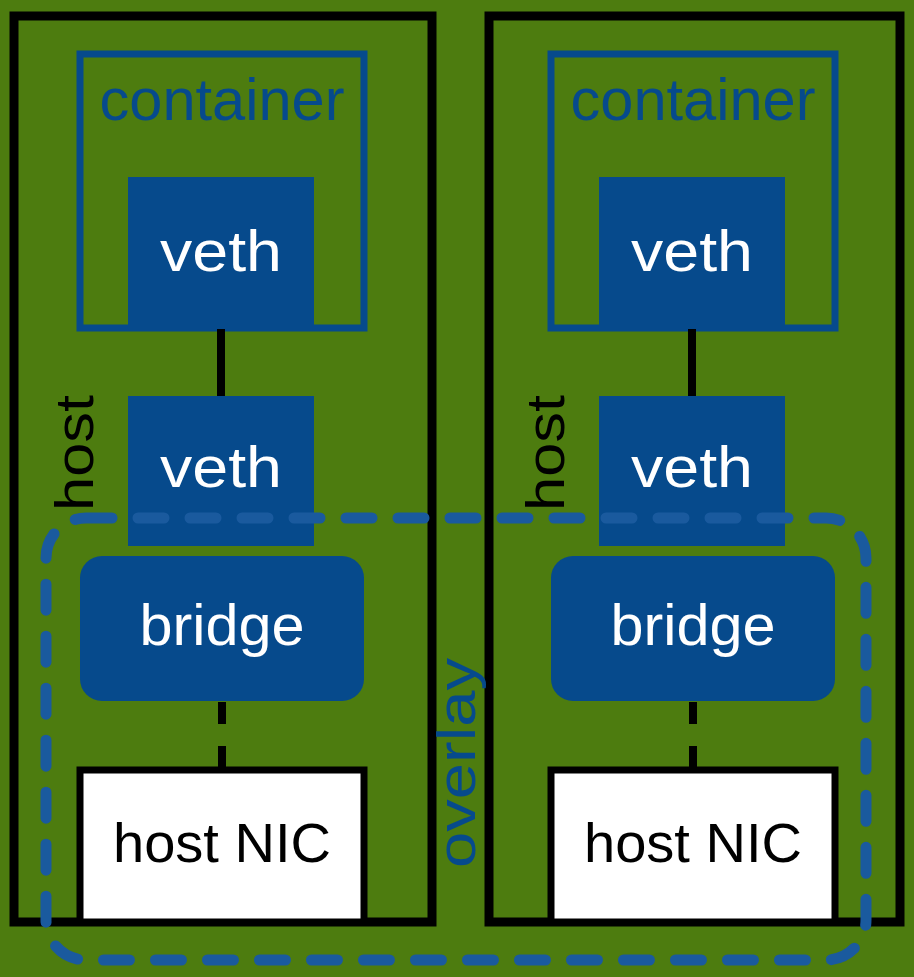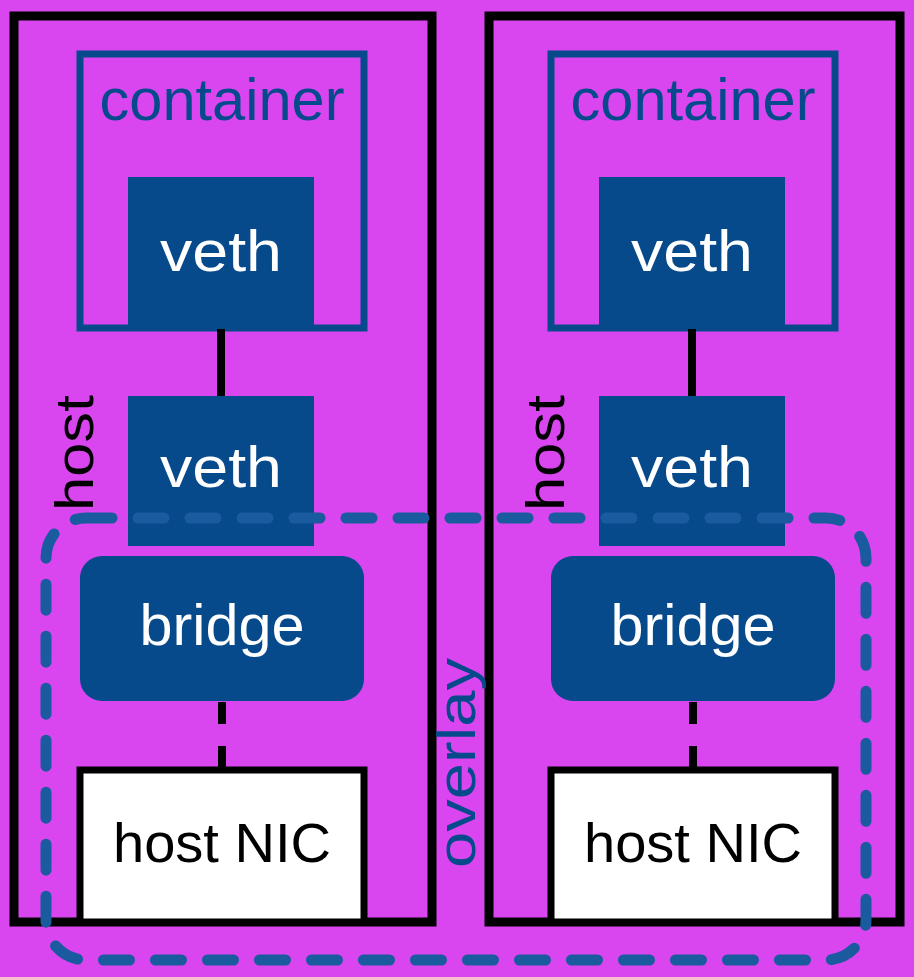--- a/index.html
+++ b/index.html
@@ -8,21 +8,21 @@
     padding: 0;
     background: #ffffff;
   }
   body {
     font-family: "Liberation Sans", sans-serif;
   }
   #diagram-root {
     position: relative;
     width: 914px;
     height: 977px;
-    background: #d946ef;
+    background: #4d7c0f;
     overflow: hidden;
   }
   #diagram-svg {
     position: absolute;
     top: 0;
     left: 0;
     width: 914px;
     height: 977px;
     display: block;
   }

